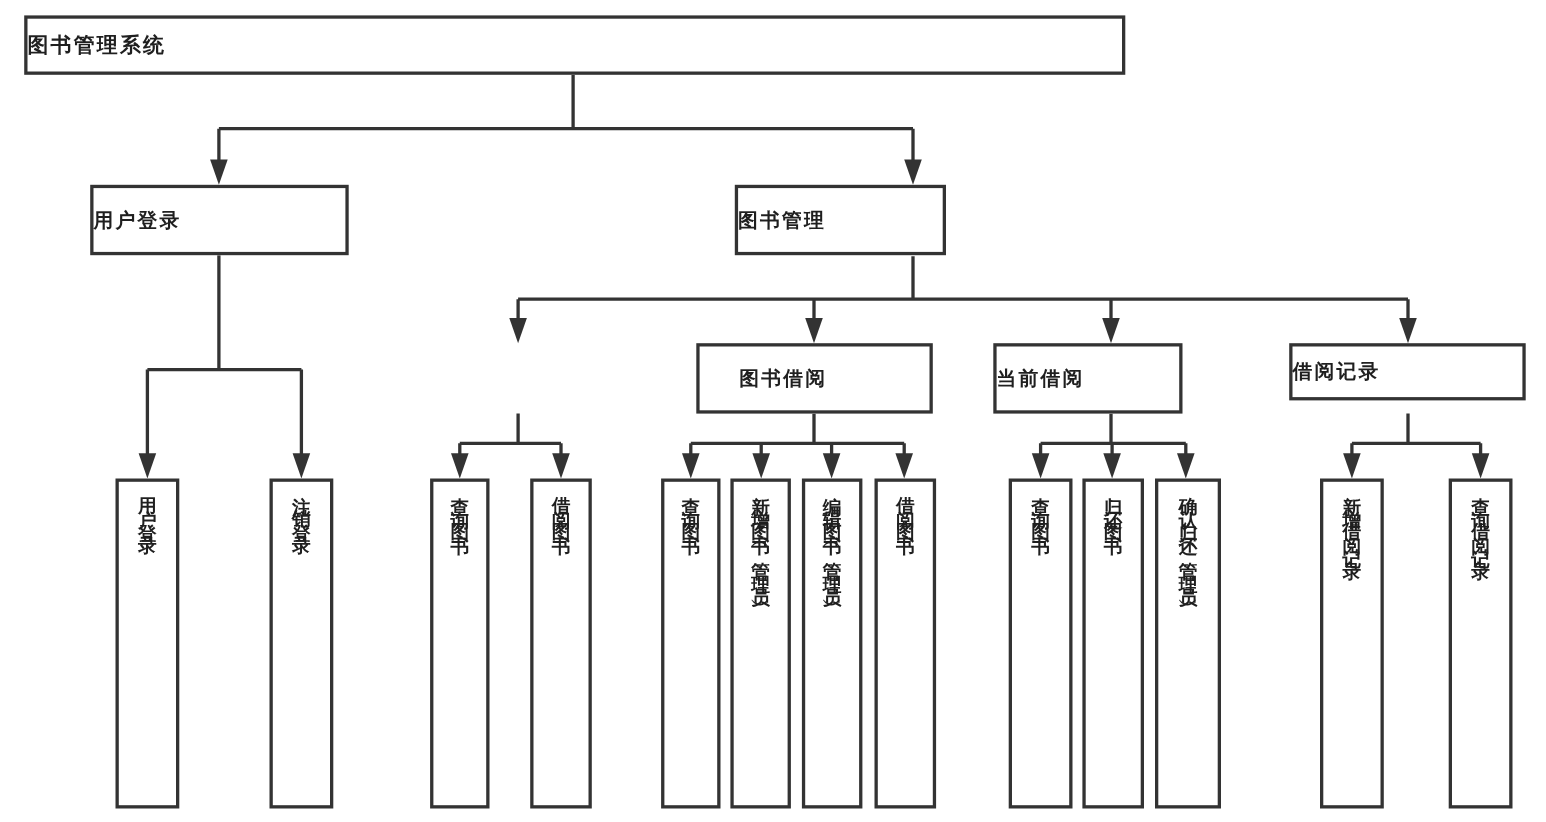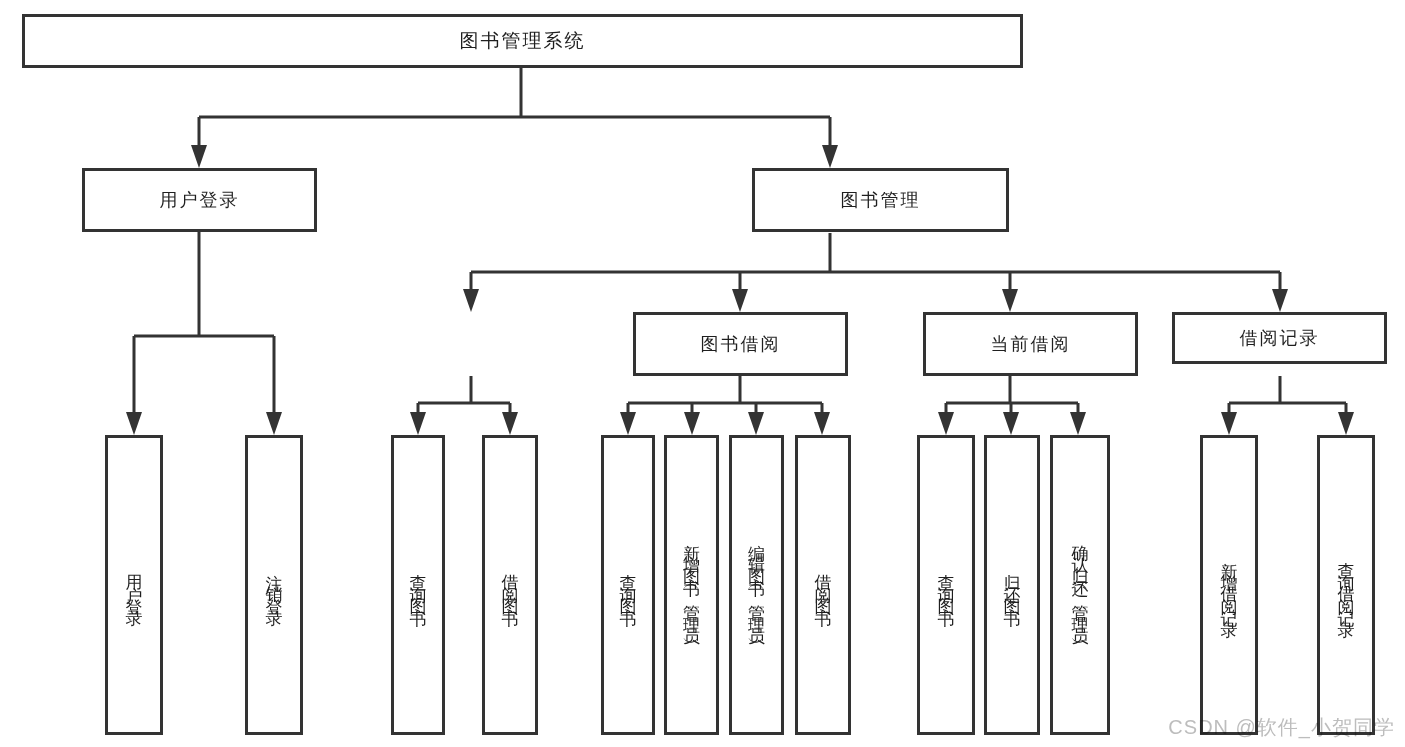--- a/index.html
+++ b/index.html
@@ -10,30 +10,31 @@
     font-family:"Liberation Sans","DejaVu Sans",sans-serif;
     overflow:hidden;
   }
   svg.wires{position:absolute;left:0;top:0;z-index:0;}
   .node{
     position:absolute;
     box-sizing:border-box;
     background:#ffffff;
     border:3px solid #333333;
     color:#1f1f1f;
-    display:flex;align-items:center;justify-content:center;
+    display:flex;align-items:center;
     z-index:1;
+    font-weight:bold;
   }
   .hbox{font-size:18px;letter-spacing:2px;white-space:nowrap;}
   .n-root{left:22px;top:14px;width:1001px;height:54px;font-size:19px;}
   .n-login{left:82px;top:168px;width:235px;height:64px;}
-  .n-mgmt{left:752px;top:168px;width:257px;height:64px;}
+  .n-mgmt{left:668px;top:168px;width:192px;height:64px;}
   .n-rec{left:363px;top:312px;width:215px;height:64px;}
-  .n-borrow{left:633px;top:312px;width:215px;height:64px;}
-  .n-current{left:903px;top:312px;width:215px;height:64px;margin-left:20px;}
+  .n-borrow{left:633px;top:312px;width:215px;height:64px;padding-left:36px;}
+  .n-current{left:903px;top:312px;width:172px;height:64px;}
   .n-record{left:1172px;top:312px;width:215px;height:52px;}
   .vbox{
     top:435px;height:300px;
     writing-mode:vertical-rl;
     font-size:17px;letter-spacing:12px;
     line-height:1;
     text-align:center;
   }
   .l-1{left:105px;width:58px;}
   .l-2{left:245px;width:58px;}
@@ -161,15 +162,14 @@
   <div class="node vbox l-11">
     <span>确认归还（管理员）</span>
   </div>
   <div class="node vbox l-12">
     <span>新增借阅记录</span>
   </div>
   <div class="node vbox l-13">
     <span>查询借阅记录</span>
   </div>
 
-  <div class="watermark">CSDN @软件_小贺同学</div>
 
 </div>
 
 </body></html>

